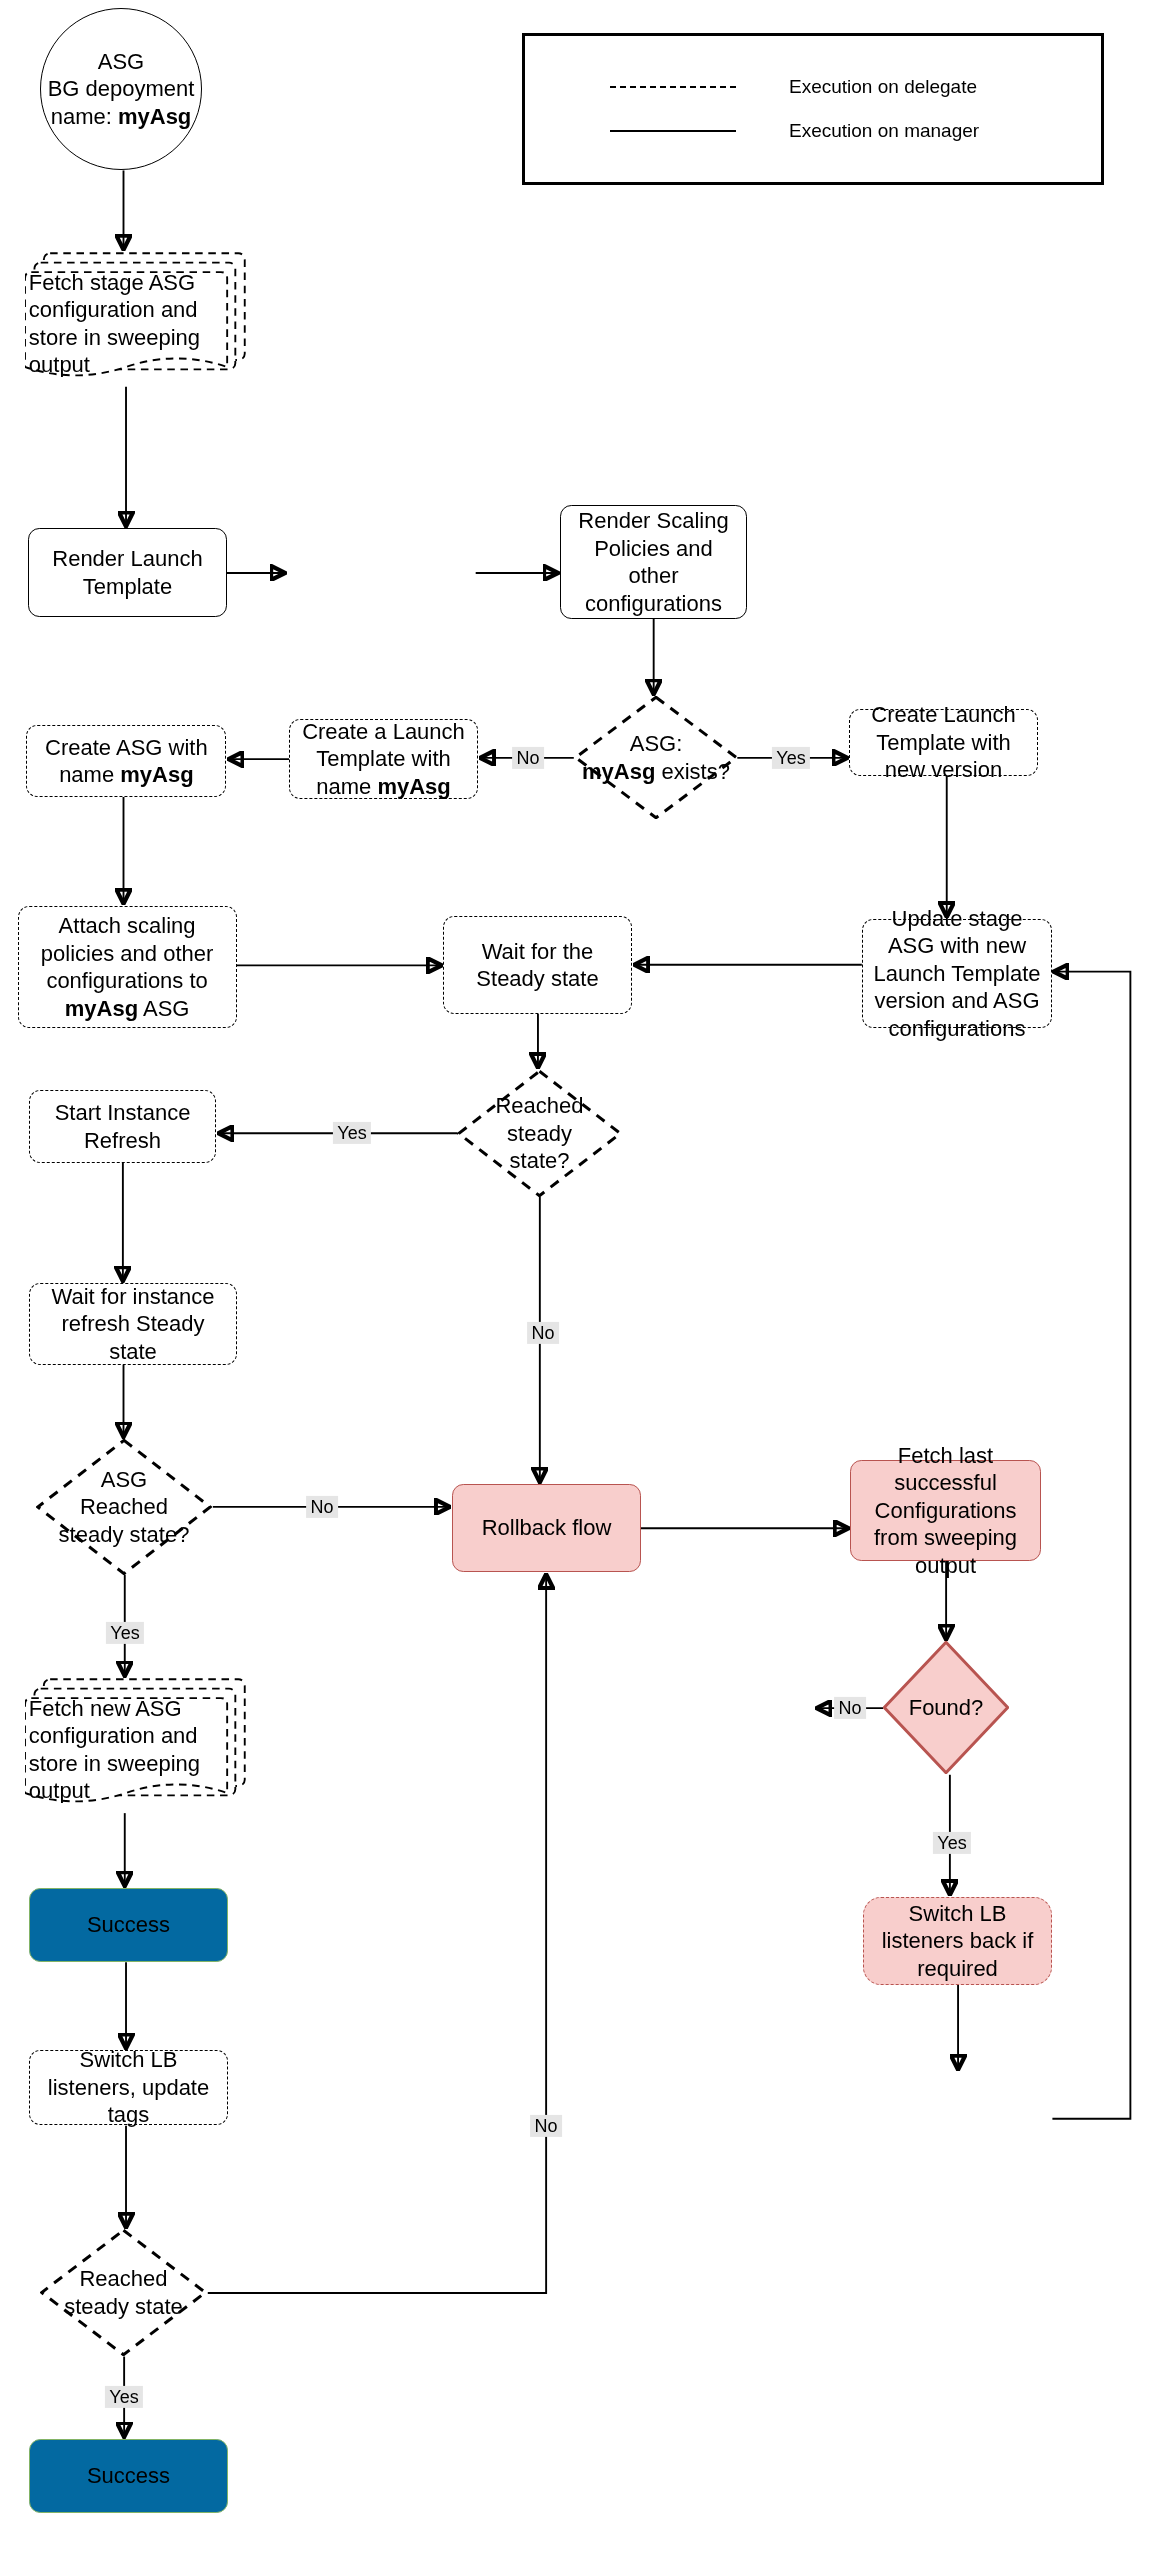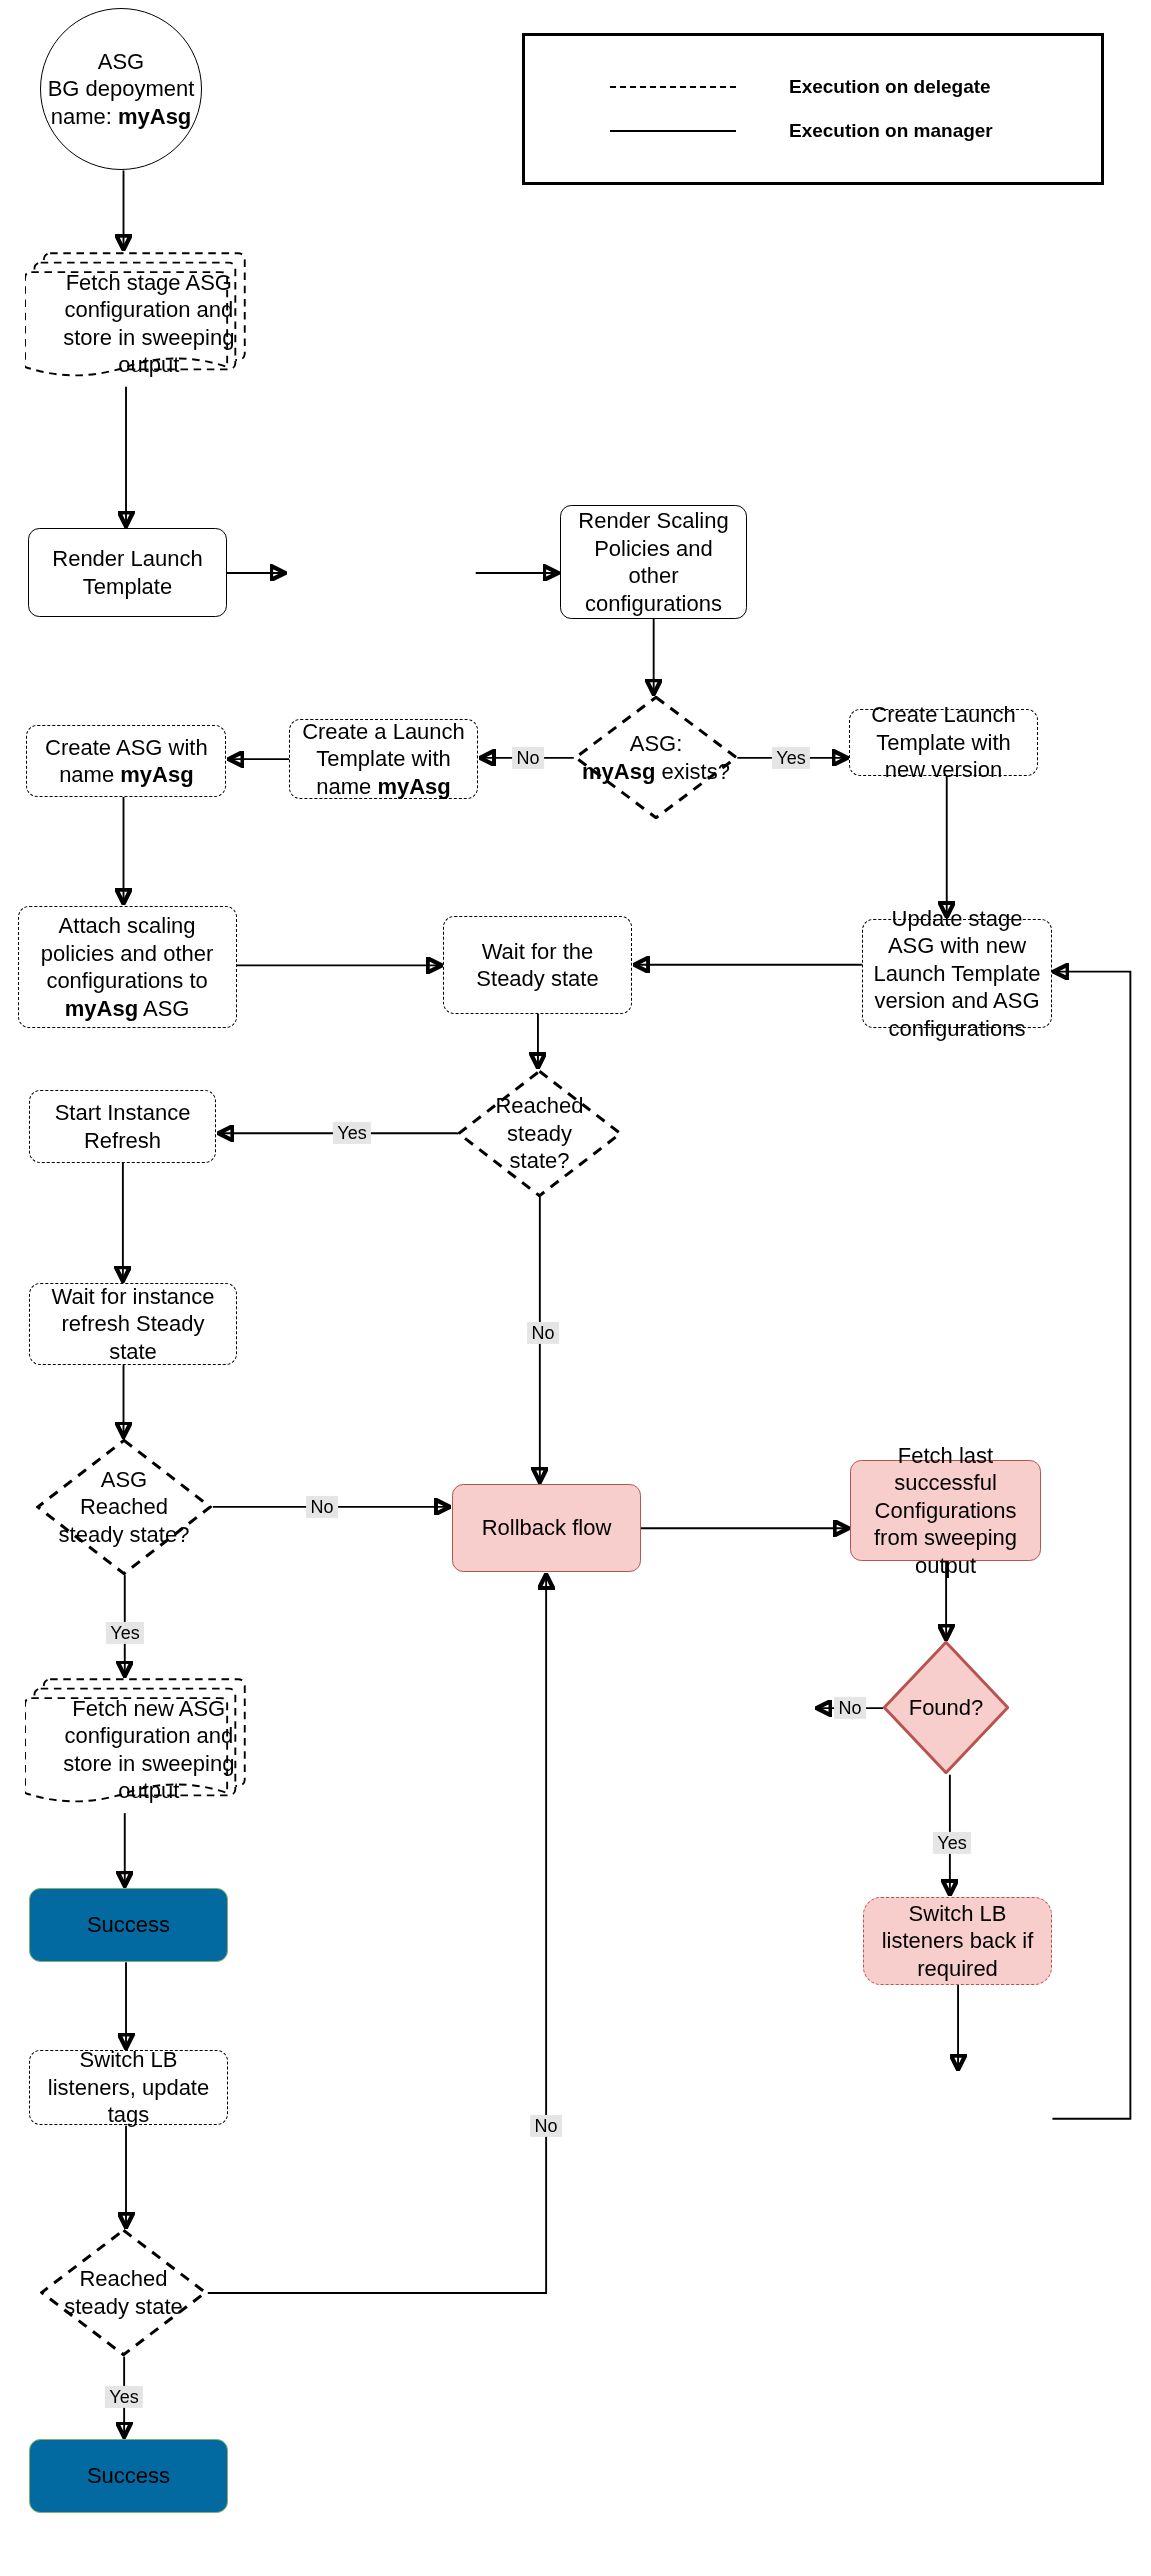--- a/index.html
+++ b/index.html
@@ -19,37 +19,36 @@
   .solid   { border:1.9px solid #000; }
   .dashed  { border:1.9px dashed #000; }
   .pink        { background:#f8cecc; border:1.9px solid #b85450; }
   .pink-dashed { background:#f8cecc; border:1.9px dashed #b85450; }
   .green       { background:#0369a1; border:1.9px solid #82b366; }
   .circle { border:1.9px solid #000; border-radius:50%; flex-direction:column; }
   .shape-node { background:transparent; border:none; padding:0; }
   .shape-node > svg { position:absolute; left:0; top:0; width:100%; height:100%; }
   .shape-node .label {
     position:absolute; display:flex; align-items:center; justify-content:center;
-    text-align:center;
-    margin-left:22px;
+    text-align:left;
   }
   .edge-label {
     position:absolute; transform:translate(-50%,-50%); background:#e5e5e5;
     padding:0.6px 4.4px; font-size:18px; z-index:3;
   }
   .legend {
     position:absolute; left:522px; top:33px; width:582px; height:152px;
     border:3.8px solid #000; box-sizing:border-box; background:#fff; z-index:2;
     display:flex; flex-direction:column; justify-content:center; gap:21.4px;
   }
   .legend-row { display:flex; align-items:center; }
   .legend-sample { width:126px; height:0; margin-left:85px; }
   .legend-sample.dashed-line { border-top:2.5px dashed #000; }
   .legend-sample.solid-line  { border-top:2.5px solid #000; }
-  .legend-text { margin-left:53px; font-weight:bold; font-size:19px; }
+  .legend-text { margin-left:53px; font-weight:normal; font-size:19px; }
   .diamond-label { position:absolute; left:0; top:0; right:0; bottom:0;
     display:flex; align-items:center; justify-content:center; text-align:center; }
 </style>
 </head>
 <body>
 
 <div class="canvas">
 
   <svg class="edges" viewBox="0 0 1831 4096" width="1152" height="2576">
     <defs>

